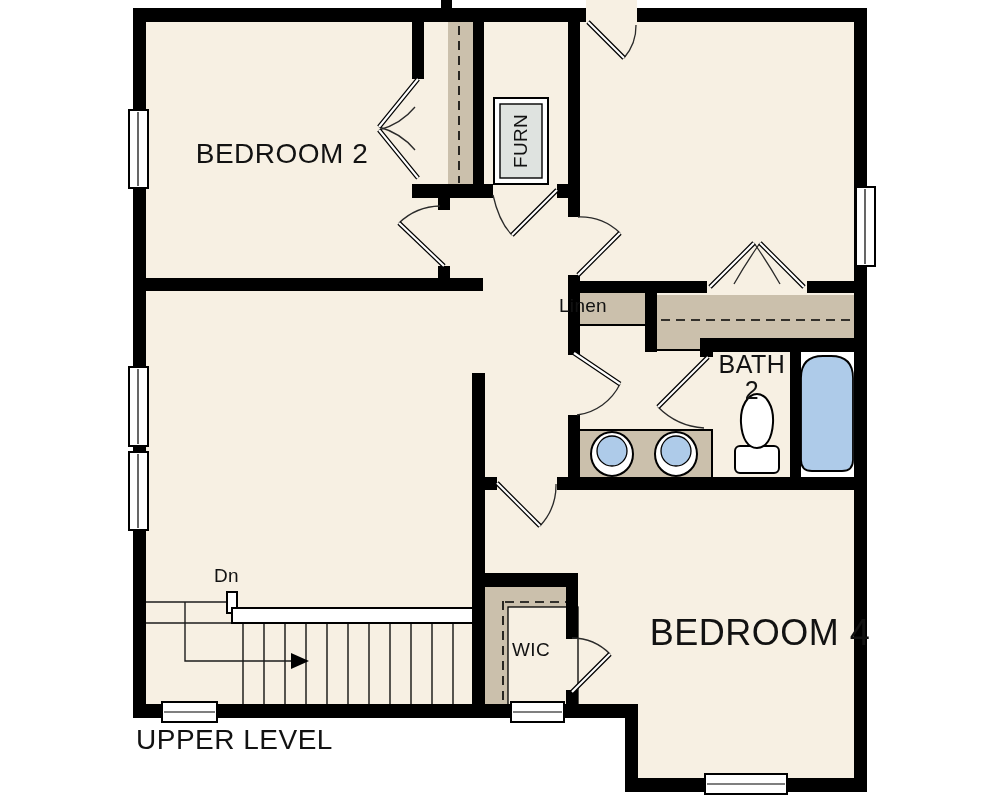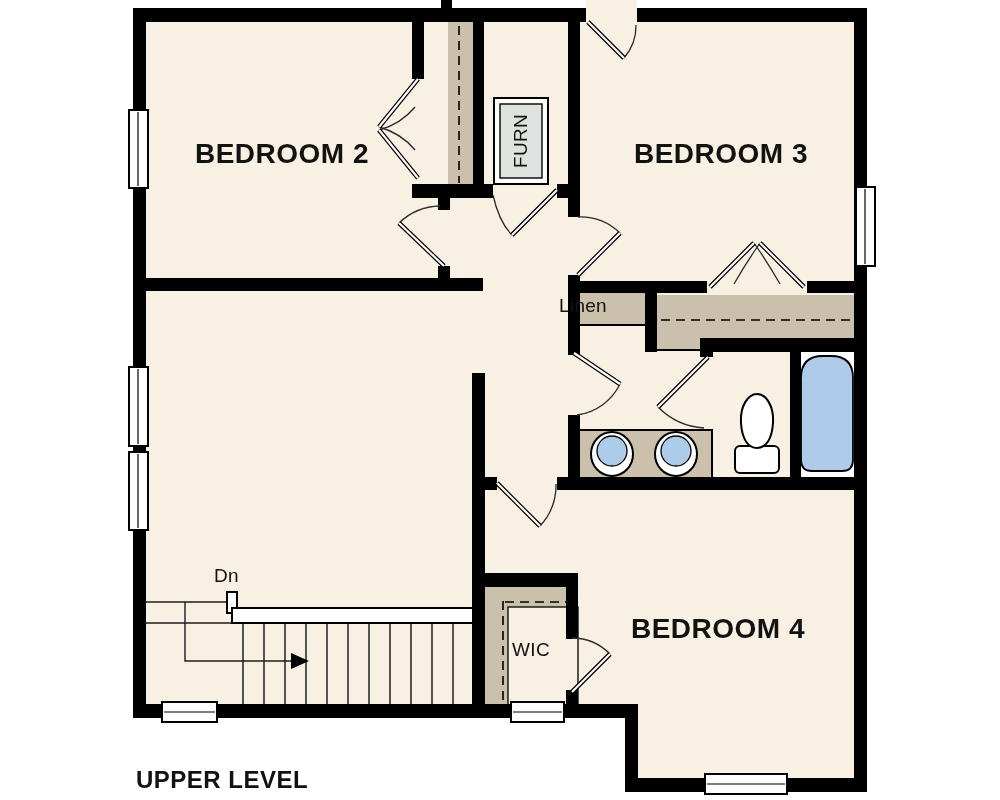--- a/index.html
+++ b/index.html
@@ -15,21 +15,21 @@
   .thin{stroke:#000;stroke-width:1.8;fill:none;}
   .hair{stroke:#1c1c1c;stroke-width:1.4;fill:none;}
   .dash{stroke:#000;stroke-width:1.6;fill:none;stroke-dasharray:9 6;}
   .leafb{stroke:#000;stroke-width:4.6;fill:none;}
   .leafw{stroke:#fff;stroke-width:2.2;fill:none;}
   .arc{stroke:#2a2a2a;stroke-width:1.3;fill:none;}
   .tr{stroke:#000;stroke-width:1.3;}
   .win{fill:#fff;stroke:#000;stroke-width:2;}
   .winl{stroke:#000;stroke-width:1.2;}
   .fix{fill:#fff;stroke:#000;stroke-width:2;}
-  .lbl{position:absolute;color:var(--label);font-weight:bold;text-align:center;
+  .lbl{position:absolute;color:var(--label);font-weight:normal;text-align:center;
        letter-spacing:.5px;white-space:nowrap;line-height:1.05;}
   .lbl.small{font-weight:normal;letter-spacing:.3px;font-size:19px;}
   .furn-rot{display:flex;align-items:center;justify-content:center;
             transform:rotate(-90deg);letter-spacing:1px;}
 </style>
 </head>
 <body>
 
 <div id="plan">
 <svg width="1000" height="800" viewBox="0 0 1000 800">
@@ -229,20 +229,23 @@
       <rect class="fix" x="735" y="446" width="44" height="27" rx="5"></rect>
       <path class="fix" d="M757,394 C748,394 740,406 741,423 C742,439 748,448 757,448 C766,448 772,439 773,423 C774,406 766,394 757,394 Z"></path>
     </g>
     <g>
       <path class="f-blue" stroke="#000" stroke-width="1.8" d="M801,378 Q801,356 823,356 L831,356 Q853,356 853,378 L853,460 Q853,471 842,471 L812,471 Q801,471 801,460 Z"></path>
     </g>
   </g>
 </svg>
 
   <div class="lbl" style="left:162px;top:139px;width:240px;font-size:28px;">BEDROOM 2</div>
-  <div class="lbl" style="left:601px;top:139px;width:240px;font-size:28px;">BEDROOM 3</div>
-  <div class="lbl" style="left:598px;top:614px;width:240px;font-size:28px;">BEDROOM 4</div>
+  <div class="lbl" style="left:640px;top:614px;width:240px;font-size:36px;">BEDROOM 4</div>
+  <div class="lbl" style="left:706px;top:351px;width:92px;font-size:25px;">
+    <div>BATH</div>
+    <div>2</div>
+  </div>
   <div class="lbl small" style="left:548px;top:296px;width:70px;">Linen</div>
   <div class="lbl small" style="left:503px;top:640px;width:56px;">WIC</div>
   <div class="lbl small furn-rot" style="left:481px;top:120px;width:80px;height:42px;">FURN</div>
   <div class="lbl small" style="left:166px;top:566px;text-align:left;margin-left:48px;">Dn</div>
-  <div class="lbl" style="left:136px;top:767px;font-size:24px;text-align:right;">UPPER LEVEL</div>
+  <div class="lbl" style="left:136px;top:725px;font-size:28px;text-align:right;">UPPER LEVEL</div>
 </div>
 
 </body></html>

